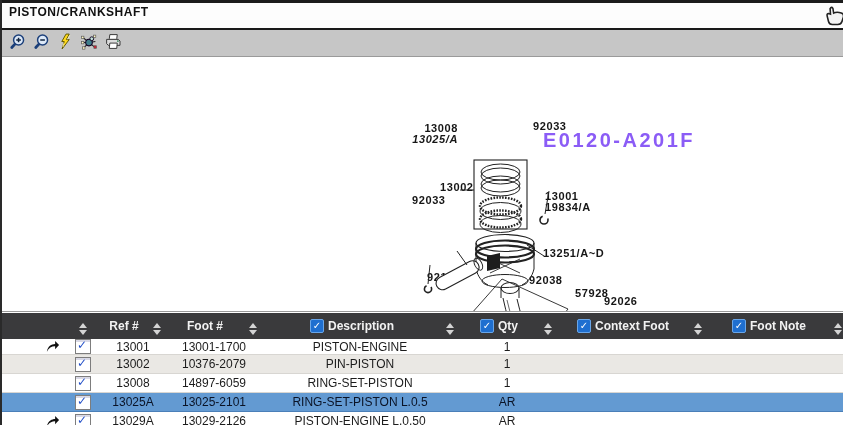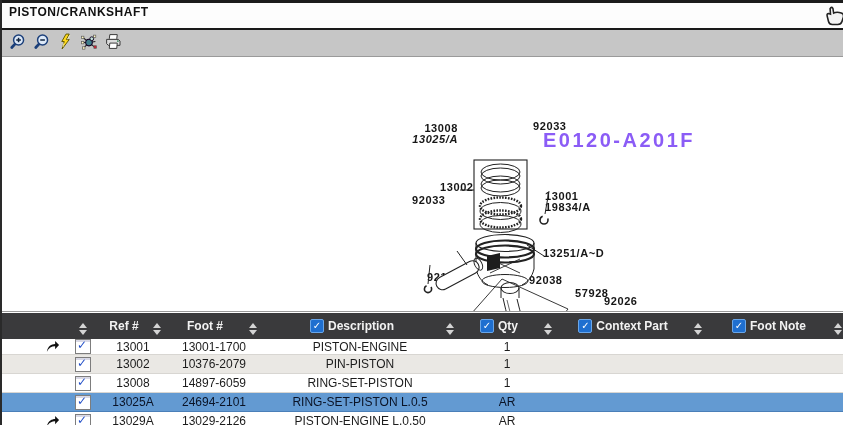--- a/index.html
+++ b/index.html
@@ -258,21 +258,21 @@
                 <span>Qty</span>
               </span>
           </th>
           <th><span class="sort">
                 <i class="up"></i>
                 <i class="dn"></i>
               </span></th>
           <th>
             <span class="hcell">
                 <span class="hcb">✓</span>
-                <span>Context Part</span>
+                <span>Context Foot</span>
               </span>
           </th>
           <th><span class="sort">
                 <i class="up"></i>
                 <i class="dn"></i>
               </span></th>
           <th>
             <span class="hcell">
                 <span class="hcb">✓</span>
                 <span>Foot Note</span>
@@ -314,21 +314,21 @@
             <td colspan="2"><span class="cell">14897-6059</span></td>
             <td colspan="2"><span class="cell">RING-SET-PISTON</span></td>
             <td colspan="2"><span class="cell">1</span></td>
             <td colspan="2"><span class="cell"></span></td>
             <td colspan="2"><span class="cell"></span></td>
           </tr>
           <tr class="selected">
             <td class="c-arrow" colspan="1"><span class="cell"></span></td>
             <td colspan="1"><span class="rowcheck"><span class="ck">✓</span></span></td>
             <td colspan="2"><span class="cell">13025A</span></td>
-            <td colspan="2"><span class="cell">24694-2101</span></td>
+            <td colspan="2"><span class="cell">13025-2101</span></td>
             <td colspan="2"><span class="cell">RING-SET-PISTON L.0.5</span></td>
             <td colspan="2"><span class="cell">AR</span></td>
             <td colspan="2"><span class="cell"></span></td>
             <td colspan="2"><span class="cell"></span></td>
           </tr>
           <tr>
             <td class="c-arrow" colspan="1"><svg class="arrow-svg" width="15" height="15" viewBox="0 0 16 16">
                 <path d="M2 13.5 C3 7.5 6.8 5.3 10.8 5.2 L10.8 2 L15 6.4 L10.8 10.8 L10.8 7.8 C7.6 7.6 4 9.3 2 13.5 Z" fill="#111"></path>
               </svg></td>
             <td colspan="1"><span class="rowcheck"><span class="ck">✓</span></span></td>

